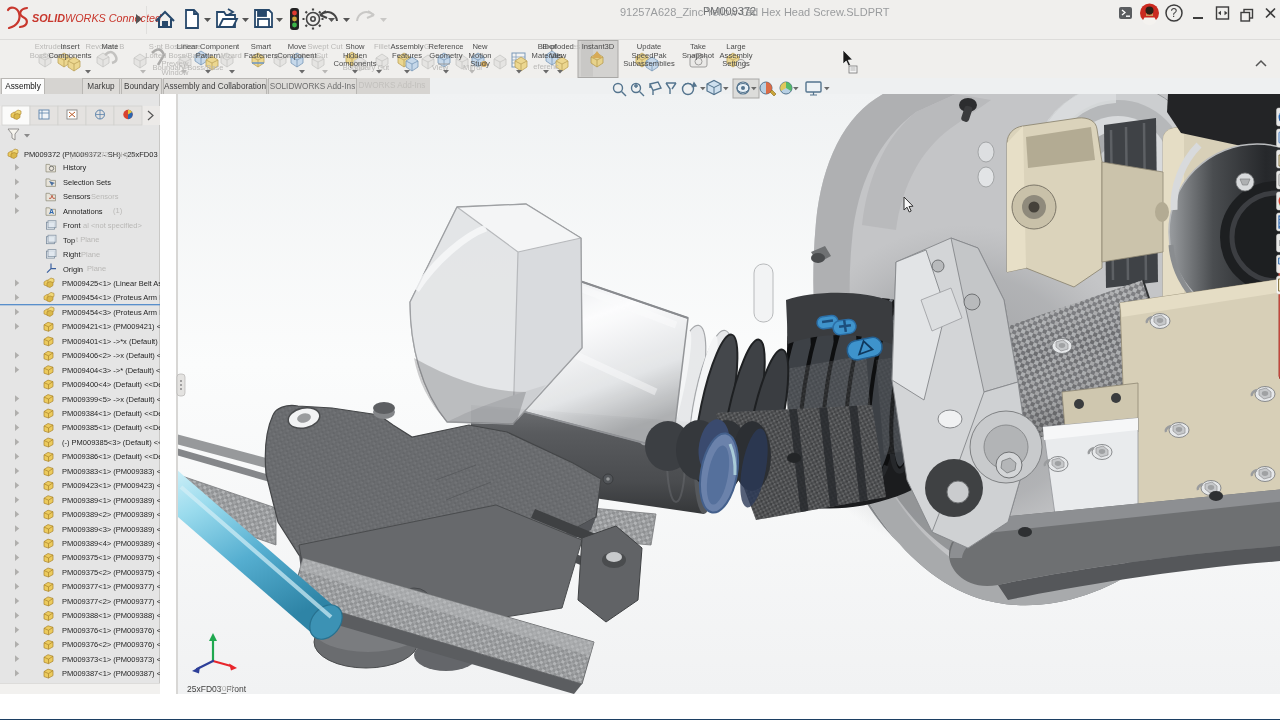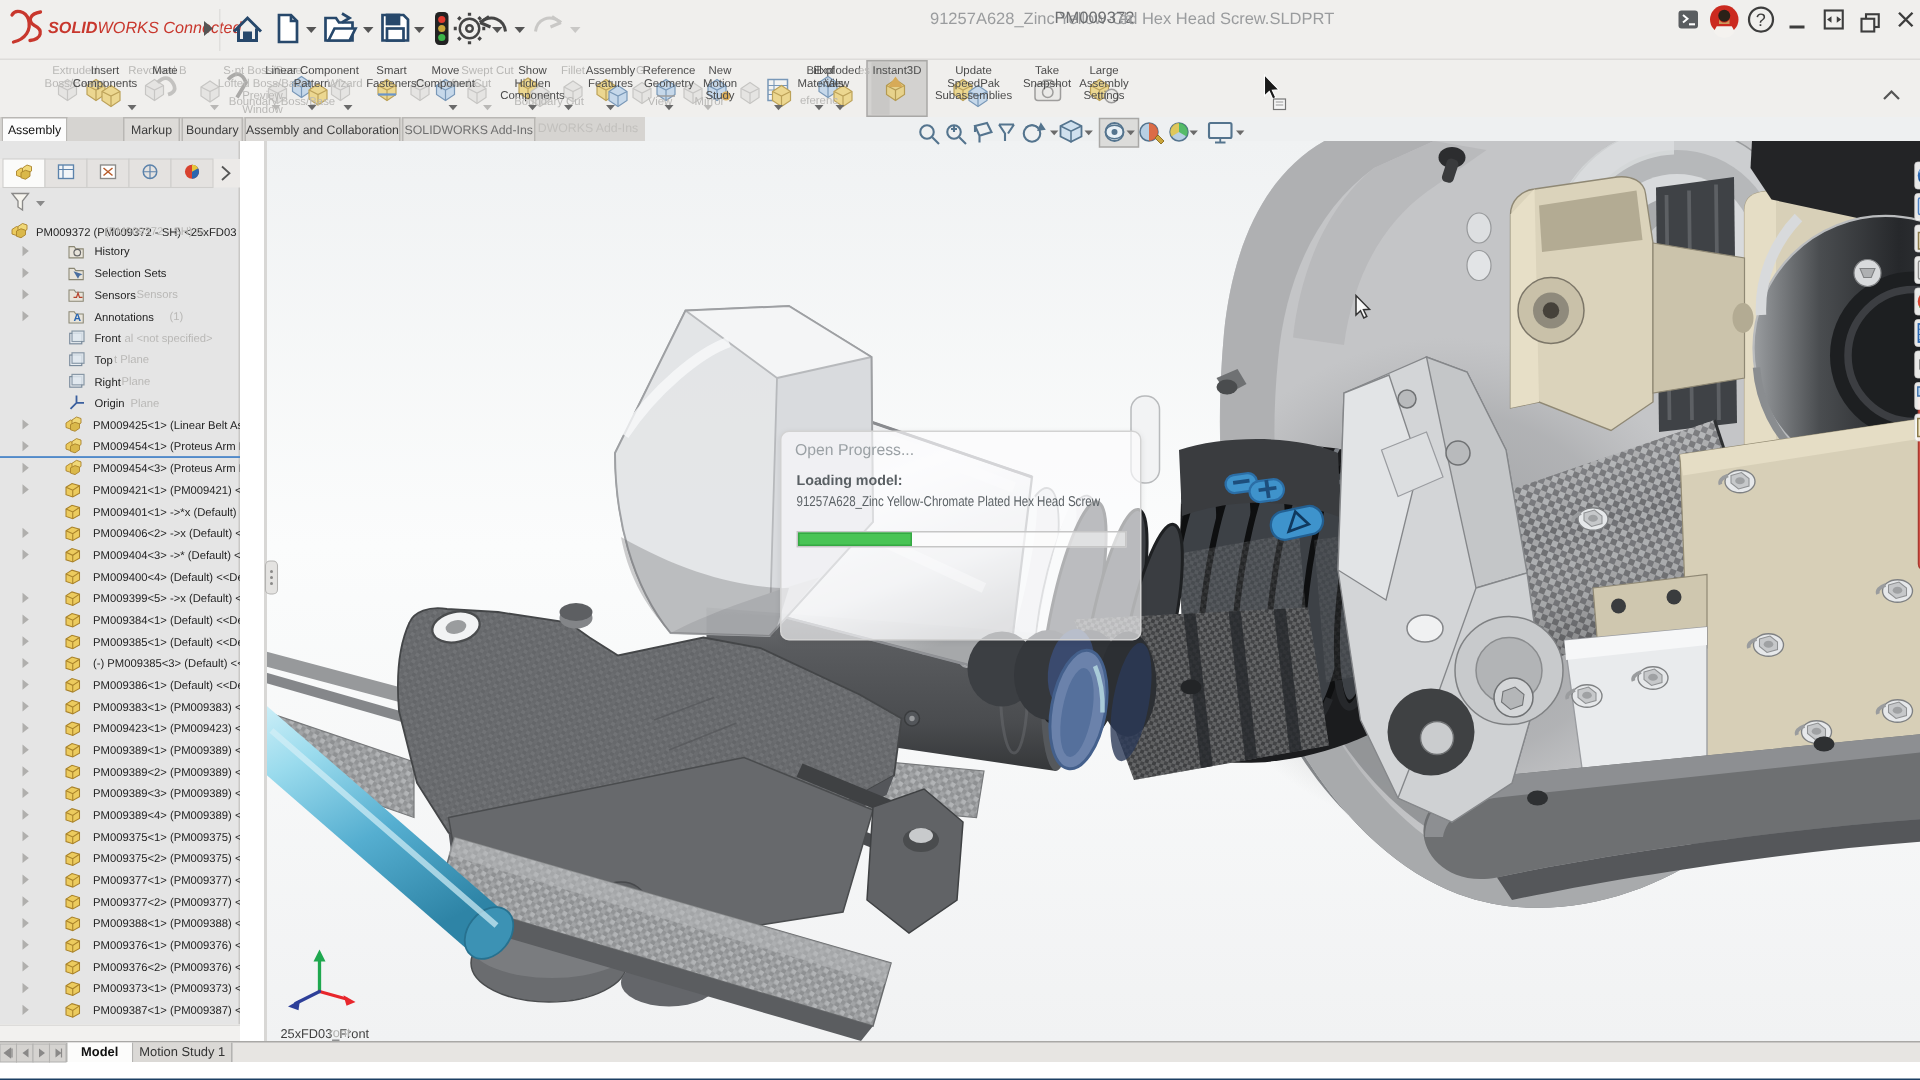--- a/index.html
+++ b/index.html
@@ -914,37 +914,14 @@
       <path d="M15,561.3 l4.2,3.4 -4.2,3.4 z" fill="#b0afad"></path>
       <use href="#part" x="44" y="560.2"></use>
       <text x="62" y="567.6" font-size="7.5" fill="#242424">PM009373&lt;1&gt; (PM009373) &lt;&lt;De</text>
       <path d="M15,575.8 l4.2,3.4 -4.2,3.4 z" fill="#b0afad"></path>
       <use href="#part" x="44" y="574.6"></use>
       <text x="62" y="582.0" font-size="7.5" fill="#242424">PM009387&lt;1&gt; (PM009387) &lt;&lt;Det</text>
       <rect x="0" y="210.1" width="160" height="1.2" fill="#4a86c8"></rect>
     </svg>
   </div>
   <div class="abs" style="left:0;top:683px;width:160px;height:11px;background:#f2f1ef;border-top:1px solid #dddcda;"></div>
-  <div id="mtabs">
-    <svg class="abs" style="left:0;top:0" width="60" height="14" viewBox="0 0 60 14">
-      <rect x="0" y="1" width="11" height="12" fill="#d5d3d0" stroke="#b4b3b1" stroke-width="0.7"></rect>
-      <rect x="11" y="1" width="11" height="12" fill="#d5d3d0" stroke="#b4b3b1" stroke-width="0.7"></rect>
-      <rect x="22" y="1" width="11" height="12" fill="#d5d3d0" stroke="#b4b3b1" stroke-width="0.7"></rect>
-      <rect x="33" y="1" width="11" height="12" fill="#d5d3d0" stroke="#b4b3b1" stroke-width="0.7"></rect>
-      <path d="M3,7 l4,-3 v6 z M8,4 v6" fill="#8a8988" stroke="#8a8988" stroke-width="0.8"></path>
-      <path d="M19,4 l-4,3 4,3 z" fill="#8a8988"></path>
-      <path d="M26,4 l4,3 -4,3 z" fill="#8a8988"></path>
-      <path d="M36,7 l4,-3 v6 z" fill="#8a8988" transform="rotate(180 38.5 7)"></path>
-      <path d="M41,4 v6" stroke="#8a8988" stroke-width="0.8"></path>
-    </svg>
-    <div class="mtab" style="left:44px;width:45px;background:#fcfcfb;font-weight:bold;color:#111;border-left:1px solid #b4b3b1;">Model</div>
-    <div class="mtab" style="left:89px;width:66px;background:#dbd9d6;color:#333;">Motion Study 1</div>
-  </div>
-  <div id="dlg">
-    <div class="t1">Open Progress...</div>
-    <div class="t2">Loading model:</div>
-    <div class="t3">91257A628_Zinc Yellow-Chromate Plated Hex Head Screw</div>
-    <div class="track">
-        <div class="fill"></div>
-      </div>
-  </div>
   <div id="navyline"></div>
 </div>
 
 </body></html>

